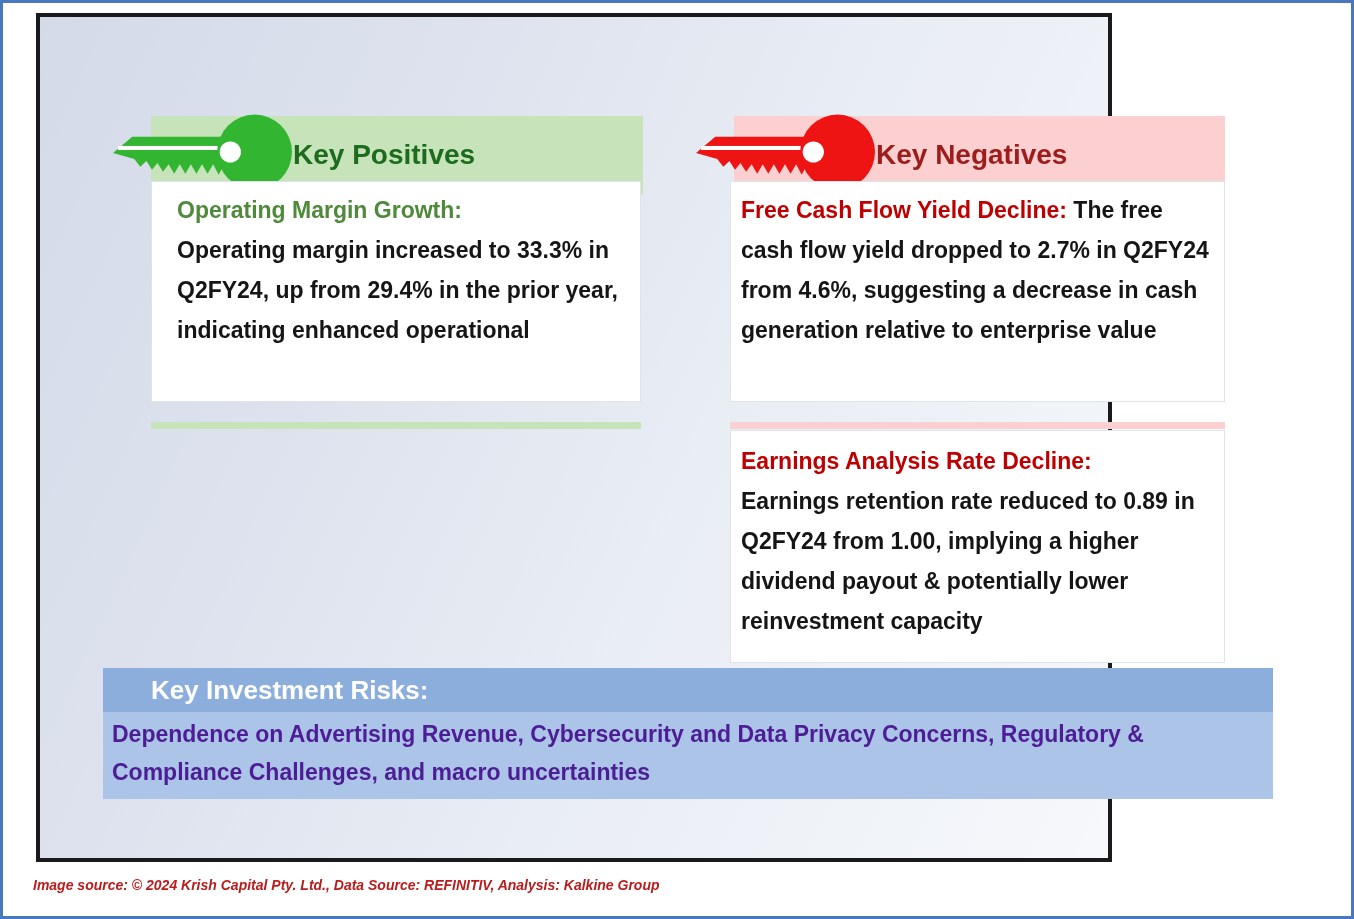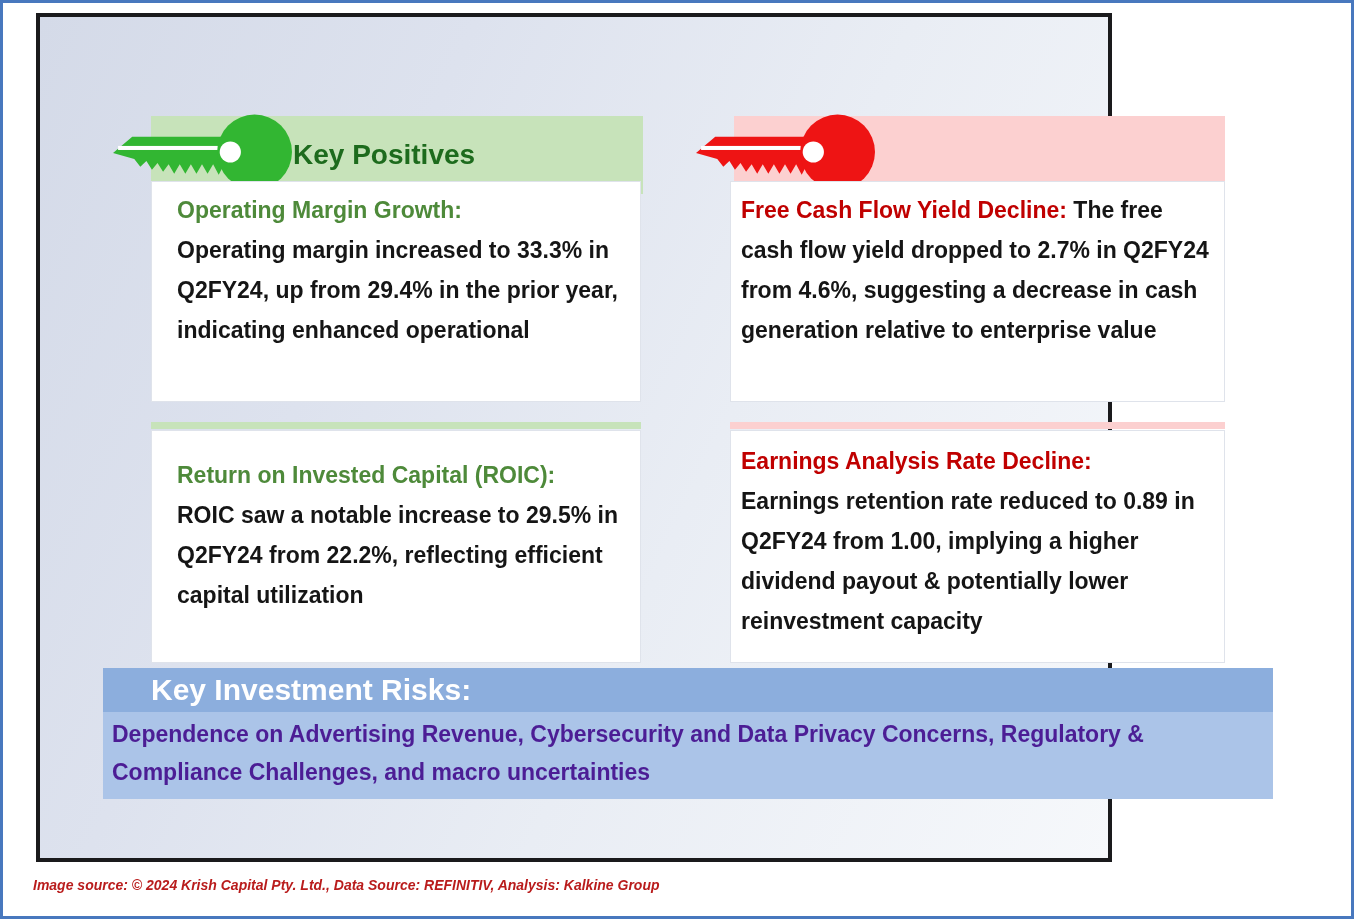--- a/index.html
+++ b/index.html
@@ -45,21 +45,21 @@
   .heading.red   { color:#c00000; }
 
   .divider { position:absolute; top:405px; height:7px; }
   .divider.green { left:111px; width:490px; background:#c7e3ba; }
   .divider.pink  { left:690px; width:495px; background:#fcd0d0; }
 
   
   .risks { position:absolute; left:63px; top:651px; width:1170px; }
   .risks-header {
     height:44px; background:#8caedd; color:#ffffff;
-    font-size:30px; font-weight:bold; line-height:44px; padding-left:48px;
+    font-size:26px; font-weight:bold; line-height:44px; padding-left:48px;
   }
   .risks-body {
     background:#abc4e8; color:#4c1d95;
     font-size:23px; font-weight:bold; line-height:38px;
     padding:3px 14px 8px 9px;
   }
 
   
   .footer {
     position:absolute; left:30px; top:874px;
@@ -82,31 +82,29 @@
       </svg>
       <span class="banner-title">Key Positives</span>
     </div>
 
     <div class="card colL row1">
       <p><span class="heading green block">Operating Margin Growth:</span><span class="body-text">Operating margin increased to 33.3% in Q2FY24, up from 29.4% in the prior year, indicating enhanced operational</span></p>
     </div>
 
     <div class="divider green"></div>
 
-    <div class="card colL row2">
-      <p><span class="heading green block">Return on Invested Capital (ROIC):</span><span class="body-text">ROIC saw a notable increase to 29.5% in Q2FY24 from 22.2%, reflecting efficient capital utilization</span></p>
-    </div>
 
     <div class="banner pink">
       <svg class="key-svg" viewBox="0 0 360 164" aria-hidden="true">
         <path fill="#ee1414" d="M4 84 L42 52 L238 52 L238 106 L224 106 L213 127 L202 106 L191 125 L180 106 L169 125 L158 106 L147 125 L136 106 L125 125 L114 106 L103 121 L92 104 L81 117 L70 100 L58 111 L46 96 Z"></path>
         <rect fill="#ffffff" x="14" y="70" width="212" height="8"></rect>
         <circle fill="#ee1414" cx="284" cy="82" r="74"></circle>
         <circle fill="#ffffff" cx="236" cy="82" r="21"></circle>
       </svg>
+      <span class="banner-title">Key Negatives</span>
     </div>
 
     <div class="card colR row1">
       <p><span class="heading red">Free Cash Flow Yield Decline:</span> <span class="body-text">The free cash flow yield dropped to 2.7% in Q2FY24 from 4.6%, suggesting a decrease in cash generation relative to enterprise value</span></p>
     </div>
 
     <div class="divider pink"></div>
 
     <div class="card colR row2">
       <p><span class="heading red block">Earnings Analysis Rate Decline:</span><span class="body-text">Earnings retention rate reduced to 0.89 in Q2FY24 from 1.00, implying a higher dividend payout &amp; potentially lower reinvestment capacity</span></p>

